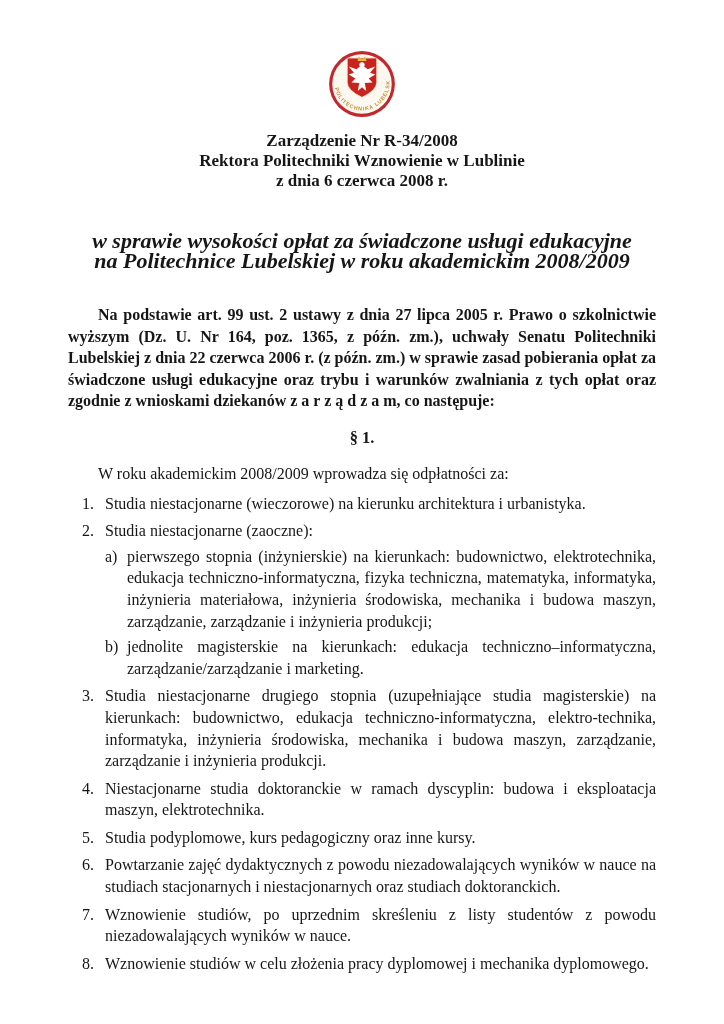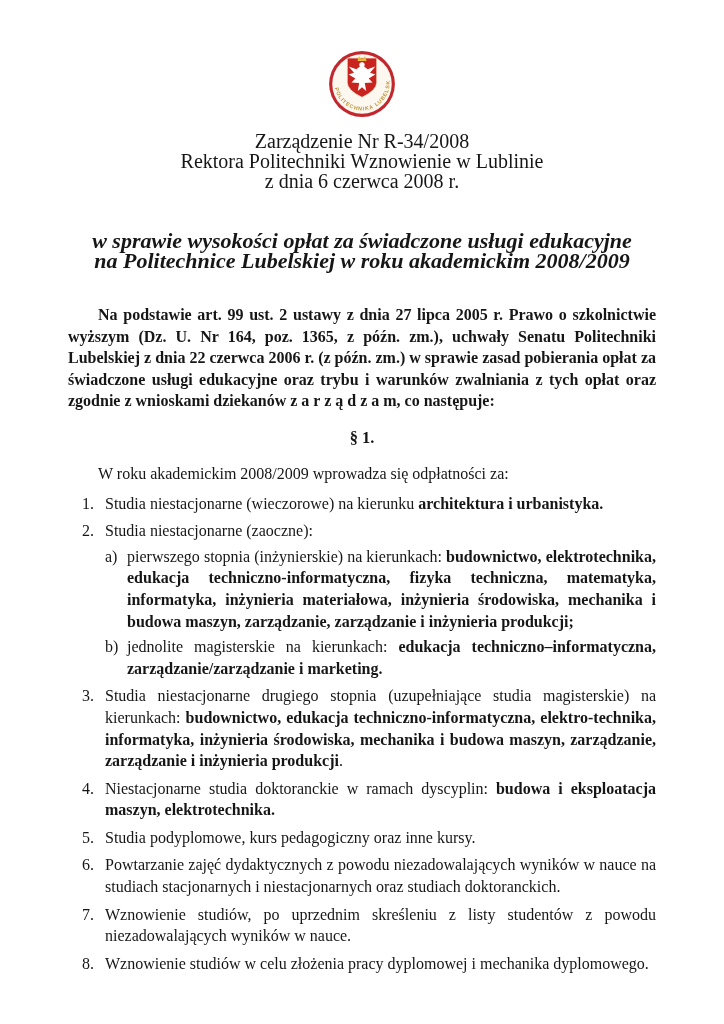--- a/index.html
+++ b/index.html
@@ -12,22 +12,22 @@
     color:#161616;
     font-family:"Liberation Serif","DejaVu Serif",serif;
     font-size:16px;
     overflow:hidden;
   }
   .logo { width:70px; height:68px; margin:0 auto; }
   .logo svg { display:block; width:70px; height:68px; }
   .title-block {
     margin-top:13px;
     text-align:center;
-    font-weight:normal;
-    font-size:20px;
+    font-weight:bold;
+    font-size:17px;
     line-height:20px;
   }
   .subject-block {
     margin-top:40px;
     text-align:center;
     font-weight:bold;
     font-style:italic;
     font-size:22px;
     line-height:20px;
   }
@@ -60,21 +60,21 @@
   }
   .list-item > .num { position:absolute; left:14px; top:0; }
   .sub-item {
     position:relative;
     padding-left:59px;
     margin-top:4px;
     text-align:justify;
     line-height:21.6px;
   }
   .sub-item > .num { position:absolute; left:37px; top:0; }
-  .b { font-weight:bold;margin-top:34px; }
+  .b { font-weight:normal;margin-top:34px; }
 </style>
 </head>
 <body>
 
 <div class="page">
 
   <div class="logo">
     <svg viewBox="0 0 100 96">
       <circle cx="50" cy="48" r="47" fill="#c1272d"></circle>
       <circle cx="50" cy="48" r="42.5" fill="#fcf7ef"></circle>

